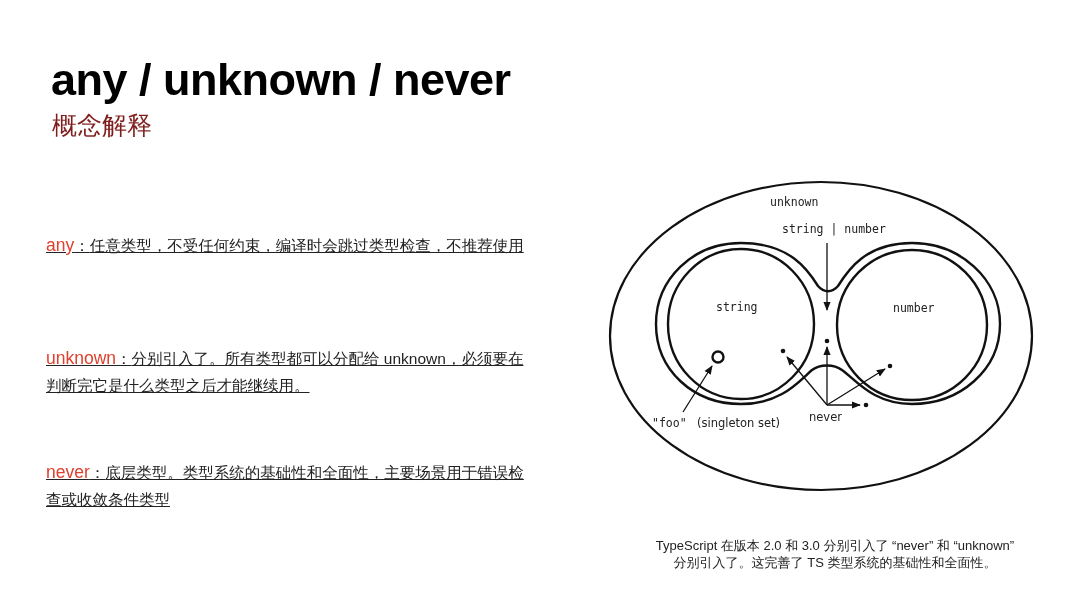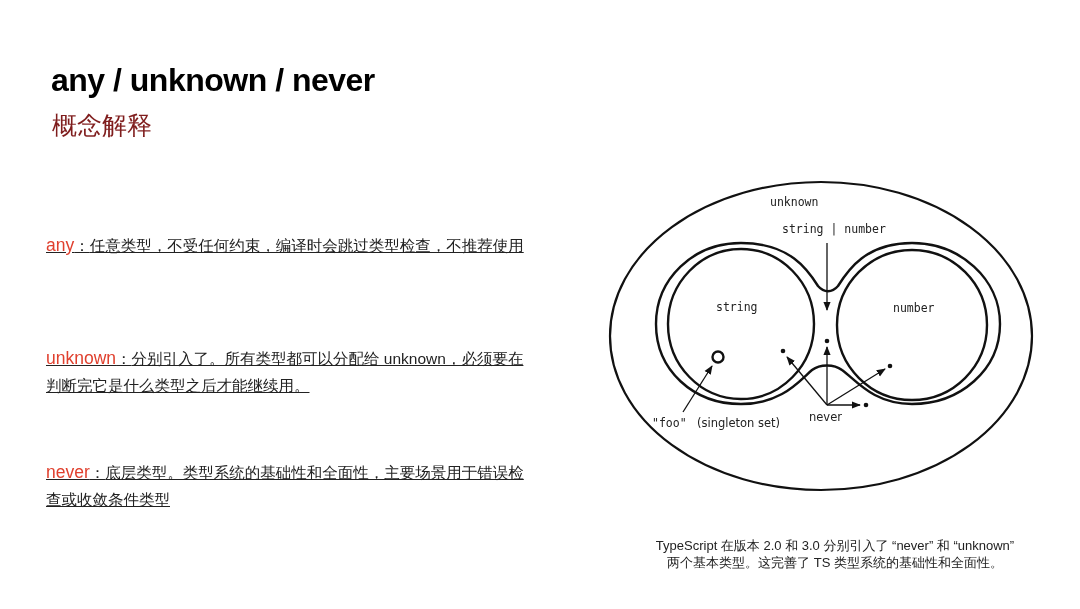--- a/index.html
+++ b/index.html
@@ -3,21 +3,21 @@
   <meta charset="utf-8">
   <style>
     html, body { margin: 0; padding: 0; }
     body {
       width: 1080px; height: 609px; position: relative; overflow: hidden;
       background: #ffffff; color: #1a1a1a;
       font-family: "Liberation Sans", "DejaVu Sans", sans-serif;
     }
     .title {
       position: absolute; left: 51px; top: 54px; margin: 0;
-      font-size: 32px; font-weight: bold; letter-spacing: -0.5px;
+      font-size: 45px; font-weight: bold; letter-spacing: -0.5px;
       color: #000; line-height: 52px;
     }
     .subtitle {
       position: absolute; left: 52px; top: 110px; margin: 0;
       font-size: 25px; font-weight: normal; color: #7f1d1d; line-height: 30px;
     }
     .term {
       position: absolute; left: 46px; width: 490px;
       font-size: 15.5px; line-height: 27px; color: #222; text-decoration: underline;
     }
@@ -95,14 +95,14 @@
   <circle cx="866" cy="405" r="2.3" fill="#111"></circle>
 
   <line x1="827" y1="405" x2="787" y2="357" stroke="#111" stroke-width="1.3" marker-end="url(#arrow)"></line>
   <line x1="827" y1="405" x2="827" y2="347" stroke="#111" stroke-width="1.3" marker-end="url(#arrow)"></line>
   <line x1="827" y1="405" x2="885" y2="369" stroke="#111" stroke-width="1.3" marker-end="url(#arrow)"></line>
   <line x1="827" y1="405" x2="860" y2="405" stroke="#111" stroke-width="1.3" marker-end="url(#arrow)"></line>
 </svg>
 
 <div class="caption">
   <div>TypeScript 在版本 2.0 和 3.0 分别引入了 “never” 和 “unknown”</div>
-  <div>两个基本类型。这完善了 TS 类型系统的基础性和全面性。</div>
+  <div>分别引入了。这完善了 TS 类型系统的基础性和全面性。</div>
 </div>
 
 </body></html>

